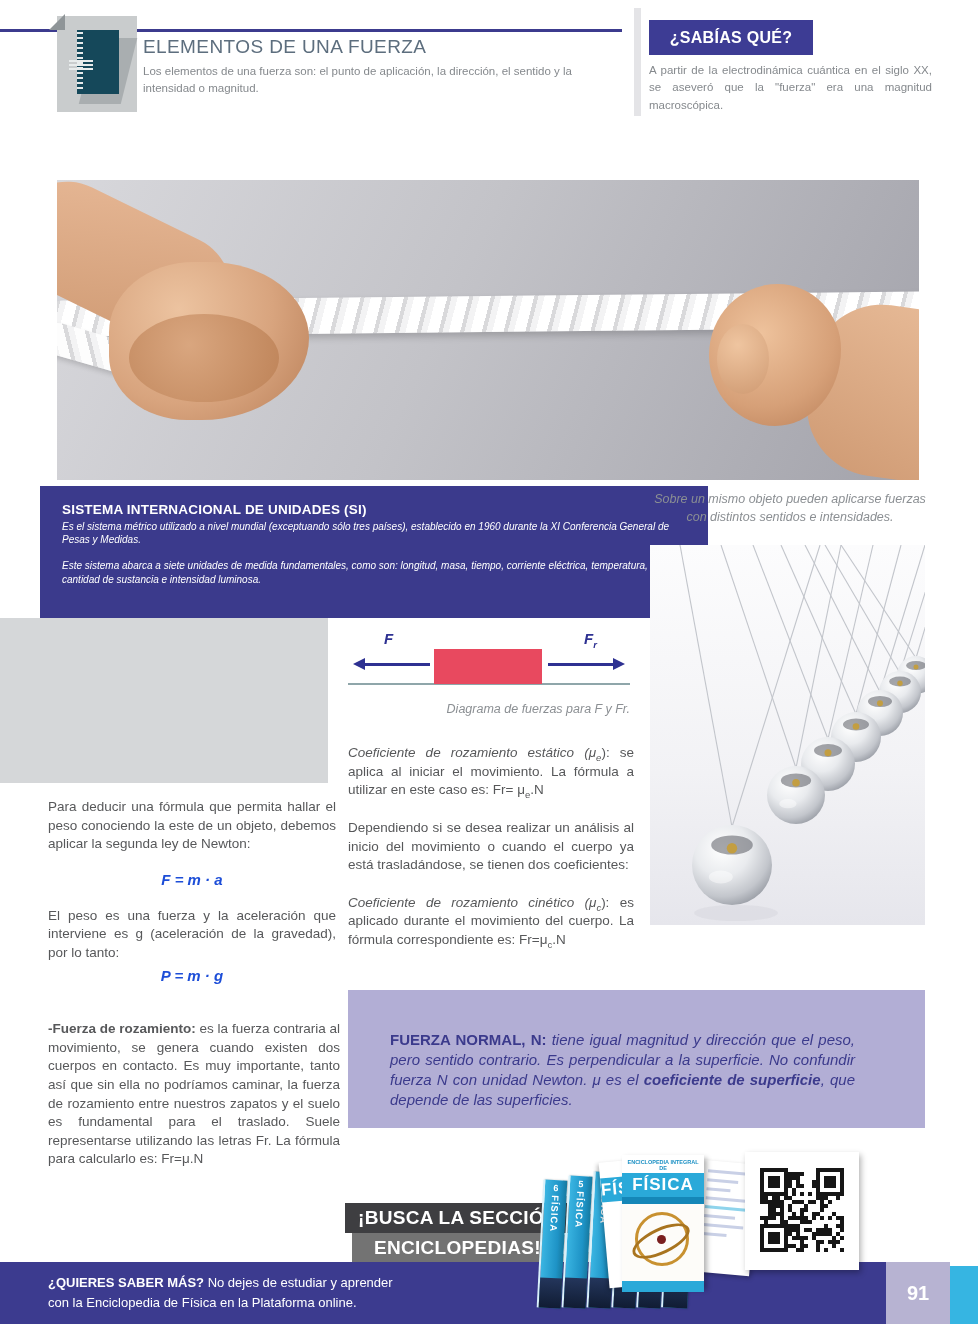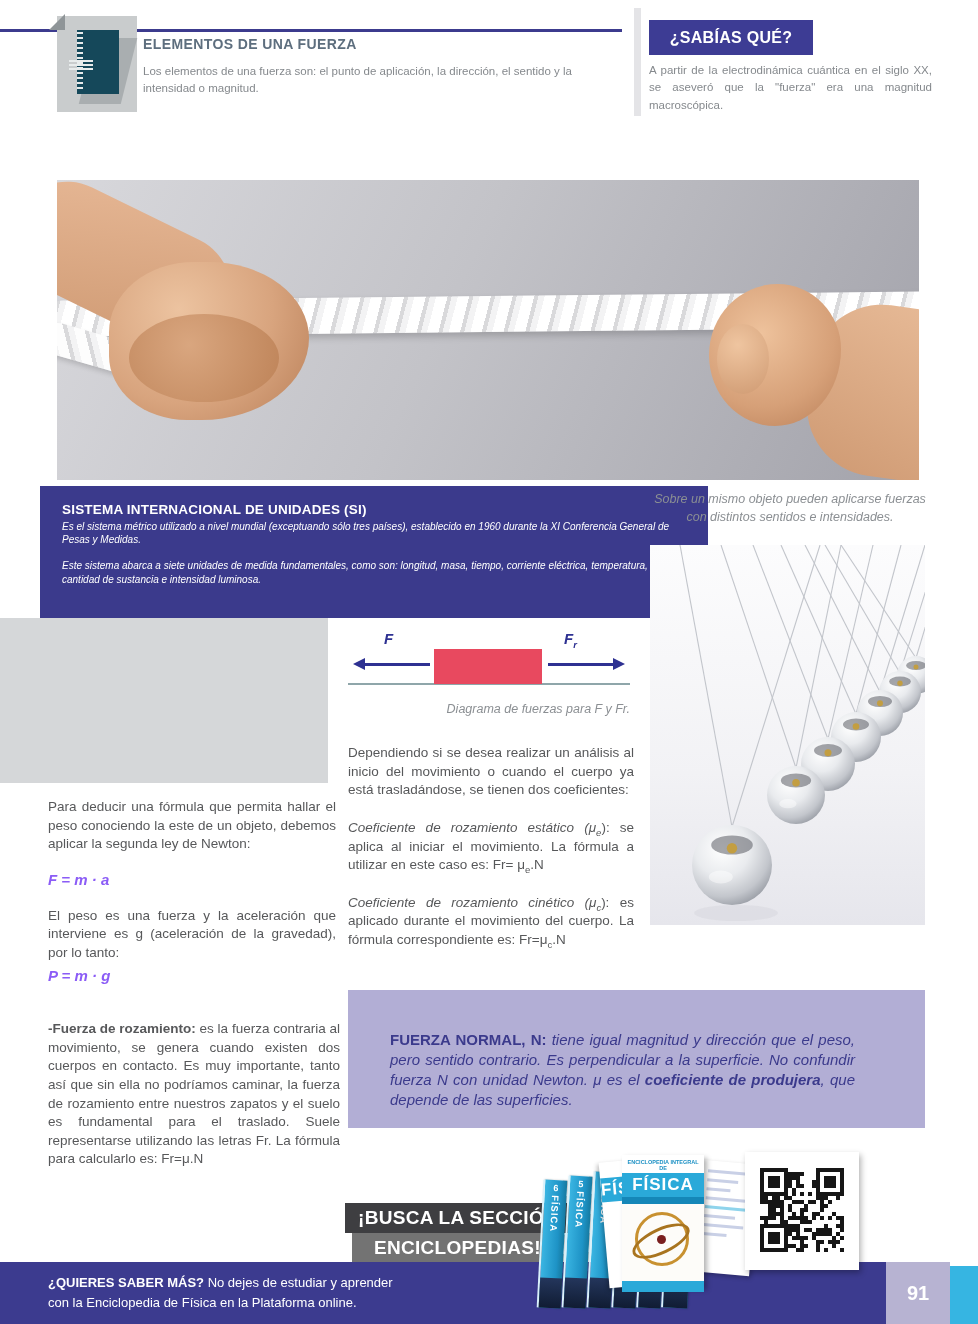--- a/index.html
+++ b/index.html
@@ -11,21 +11,21 @@
 .header-rule{position:absolute;left:0;top:29px;width:622px;height:3px;background:#3c3b8e}
 .doc-icon{position:absolute;left:57px;top:16px;width:80px;height:96px;background:#c9cccd}
 .doc-icon .fold{position:absolute;left:-8px;top:-2px;width:0;height:0;
   border-bottom:16px solid #8f9598;border-left:16px solid transparent}
 .doc-icon .shadow{position:absolute;left:30px;top:22px;width:42px;height:66px;background:#a9aeb0;transform:skewX(-14deg)}
 .doc-icon .book{position:absolute;left:20px;top:14px;width:42px;height:64px;background:#15485a}
 .doc-icon .book::before{content:"";position:absolute;left:0;top:2px;width:6px;height:60px;
   background:repeating-linear-gradient(180deg,#e8ecec 0 2px,transparent 2px 5px)}
 .doc-icon .lines{position:absolute;left:12px;top:44px;width:24px;height:2px;background:#e8ecec;
   box-shadow:0 4px 0 #e8ecec,0 8px 0 #e8ecec}
-.sec-title{position:absolute;left:143px;top:36px;font-size:14px;font-weight:bold;color:#5d6e7e;letter-spacing:.4px}
+.sec-title{position:absolute;left:143px;top:36px;font-size:19px;font-weight:normal;color:#5d6e7e;letter-spacing:.4px}
 .sec-body{position:absolute;left:143px;top:63px;width:450px;font-size:11.5px;color:#85898d;line-height:1.5}
 .vdiv{position:absolute;left:634px;top:8px;width:7px;height:108px;background:#e4e4e7}
 .know-box{position:absolute;left:649px;top:20px;width:164px;height:35px;background:#3d3c94;color:#fff;
   font-weight:bold;font-size:16px;display:flex;align-items:center;justify-content:center;letter-spacing:.3px}
 .know-body{position:absolute;left:649px;top:62px;width:283px;font-size:11.5px;color:#85898d;line-height:1.5;text-align:justify}
 
 
 .photo{position:absolute;left:57px;top:180px;width:862px;height:300px;overflow:hidden;
   background:linear-gradient(115deg,#d8d8dc 0%,#c3c3c8 45%,#a3a3ab 100%)}
 .rope{position:absolute;left:-12px;top:116px;width:900px;height:36px;border-radius:18px;
@@ -63,29 +63,29 @@
 .dg-ground{position:absolute;left:0;top:59px;width:282px;height:2px;background:#8fa6aa}
 .dg-block{position:absolute;left:86px;top:25px;width:108px;height:35px;background:#e8495f}
 .dg-arrow-l{position:absolute;left:16px;top:39px;width:66px;height:3px;background:#2e3192}
 .dg-arrow-l::before{content:"";position:absolute;left:-11px;top:-5px;width:0;height:0;
   border-right:12px solid #2e3192;border-top:6px solid transparent;border-bottom:6px solid transparent}
 .dg-arrow-r{position:absolute;left:200px;top:39px;width:66px;height:3px;background:#2e3192}
 .dg-arrow-r::after{content:"";position:absolute;right:-11px;top:-5px;width:0;height:0;
   border-left:12px solid #2e3192;border-top:6px solid transparent;border-bottom:6px solid transparent}
 .dg-f,.dg-fr{position:absolute;top:6px;font-weight:bold;font-style:italic;font-size:15px;color:#2e3192}
 .dg-f{left:36px}
-.dg-fr{left:216px}
+.dg-fr{left:236px}
 .dg-cap{position:absolute;left:400px;top:702px;width:230px;text-align:right;font-size:12.5px;
   font-style:italic;color:#8b8f93}
 
 
 .left-col{position:absolute;left:48px;top:798px;width:288px;font-size:13.5px;line-height:1.38;text-align:justify}
 .mid-col{position:absolute;left:348px;top:744px;width:286px;font-size:13.5px;line-height:1.38;text-align:justify}
 .mid-col p+p{margin-top:19px}
-.formula{color:#8b5cf6;font-weight:bold;font-style:italic;font-size:15px;margin:16px 0}
+.formula{text-align:center;color:#1d4ed8;font-weight:bold;font-style:italic;font-size:15px;margin:16px 0}
 .formula.tight{margin:4px 0 4px}
 .it{font-style:italic}
 .bold{font-weight:bold}
 sub{font-size:9.5px;line-height:0}
 .friction{position:absolute;left:48px;top:1020px;width:292px;font-size:13.5px;line-height:1.38;text-align:justify}
 
 
 .cradle{position:absolute;left:650px;top:545px;width:275px;height:380px;
   background:linear-gradient(180deg,#fcfcfd 0%,#f2f2f5 60%,#e6e6ec 100%)}
 .cradle-cap{position:absolute;left:648px;top:938px;width:282px;font-size:12.5px;font-style:italic;
@@ -196,22 +196,22 @@
     <p>Para deducir una fórmula que permita hallar el peso conociendo la este de un objeto, debemos aplicar la segunda ley de Newton:</p>
     <div class="formula">F = m · a</div>
     <p>El peso es una fuerza y la aceleración que interviene es g (aceleración de la gravedad), por lo tanto:</p>
     <div class="formula tight">P = m · g</div>
   </div>
   <div class="friction">
     <span class="bold">-Fuerza de rozamiento:</span><span> es la fuerza contraria al movimiento, se genera cuando existen dos cuerpos en contacto. Es muy importante, tanto así que sin ella no podríamos caminar, la fuerza de rozamiento entre nuestros zapatos y el suelo es fundamental para el traslado. Suele representarse utilizando las letras Fr. La fórmula para calcularlo es: Fr=μ.N</span>
   </div>
 
   <div class="mid-col">
+    <p><span class="it">Coeficiente de rozamiento estático</span><span class="it"> (μ</span><sub class="it">e</sub><span>): se aplica al iniciar el movimiento. La fórmula a utilizar en este caso es: Fr= μ</span><sub>e</sub><span>.N</span></p>
     <p>Dependiendo si se desea realizar un análisis al inicio del movimiento o cuando el cuerpo ya está trasladándose, se tienen dos coeficientes:</p>
-    <p><span class="it">Coeficiente de rozamiento estático</span><span class="it"> (μ</span><sub class="it">e</sub><span>): se aplica al iniciar el movimiento. La fórmula a utilizar en este caso es: Fr= μ</span><sub>e</sub><span>.N</span></p>
     <p><span class="it">Coeficiente de rozamiento cinético</span><span class="it"> (μ</span><sub class="it">c</sub><span>): es aplicado durante el movimiento del cuerpo. La fórmula correspondiente es: Fr=μ</span><sub>c</sub><span>.N</span></p>
   </div>
 
   <div class="cradle">
     <svg width="275" height="380" viewBox="0 0 275 380">
       <defs>
         <radialGradient id="ballg" cx="0.38" cy="0.3" r="0.85">
           <stop offset="0" stop-color="#ffffff"></stop>
           <stop offset="0.4" stop-color="#e9ebee"></stop>
           <stop offset="0.7" stop-color="#c3c6cc"></stop>
@@ -259,21 +259,21 @@
         <circle cx="82" cy="320" r="40" fill="url(#ballg)"></circle>
           <ellipse cx="82" cy="300" rx="20.8" ry="9.6" fill="#4b4e55" opacity="0.5"></ellipse>
           <circle cx="82" cy="303.2" r="5.2" fill="#c79d36" opacity="0.9"></circle>
           <ellipse cx="70.8" cy="332" rx="12" ry="6.4" fill="#ffffff" opacity="0.45"></ellipse>
       </g>
     </svg>
   </div>
 
   <div class="normal-box">
     <div class="nb-txt">
-      <span class="nb-lead">FUERZA NORMAL, N:</span><span> tiene igual magnitud y dirección que el peso, pero sentido contrario. Es perpendicular a la superficie. No confundir fuerza N con unidad Newton. μ es el </span><span class="nb-bold">coeficiente de produjera</span><span>, que depende de las superficies.</span>
+      <span class="nb-lead">FUERZA NORMAL, N:</span><span> tiene igual magnitud y dirección que el peso, pero sentido contrario. Es perpendicular a la superficie. No confundir fuerza N con unidad Newton. μ es el </span><span class="nb-bold">coeficiente de superficie</span><span>, que depende de las superficies.</span>
     </div>
   </div>
 
   <div class="banner1">¡BUSCA LA SECCIÓN</div>
   <div class="banner2">ENCICLOPEDIAS!</div>
 
   <div class="footer">
     <div class="footer-text">
       <div><span class="ft-lead">¿QUIERES SABER MÁS?</span><span> No dejes de estudiar y aprender</span></div>
       <div>con la Enciclopedia de Física en la Plataforma online.</div>

